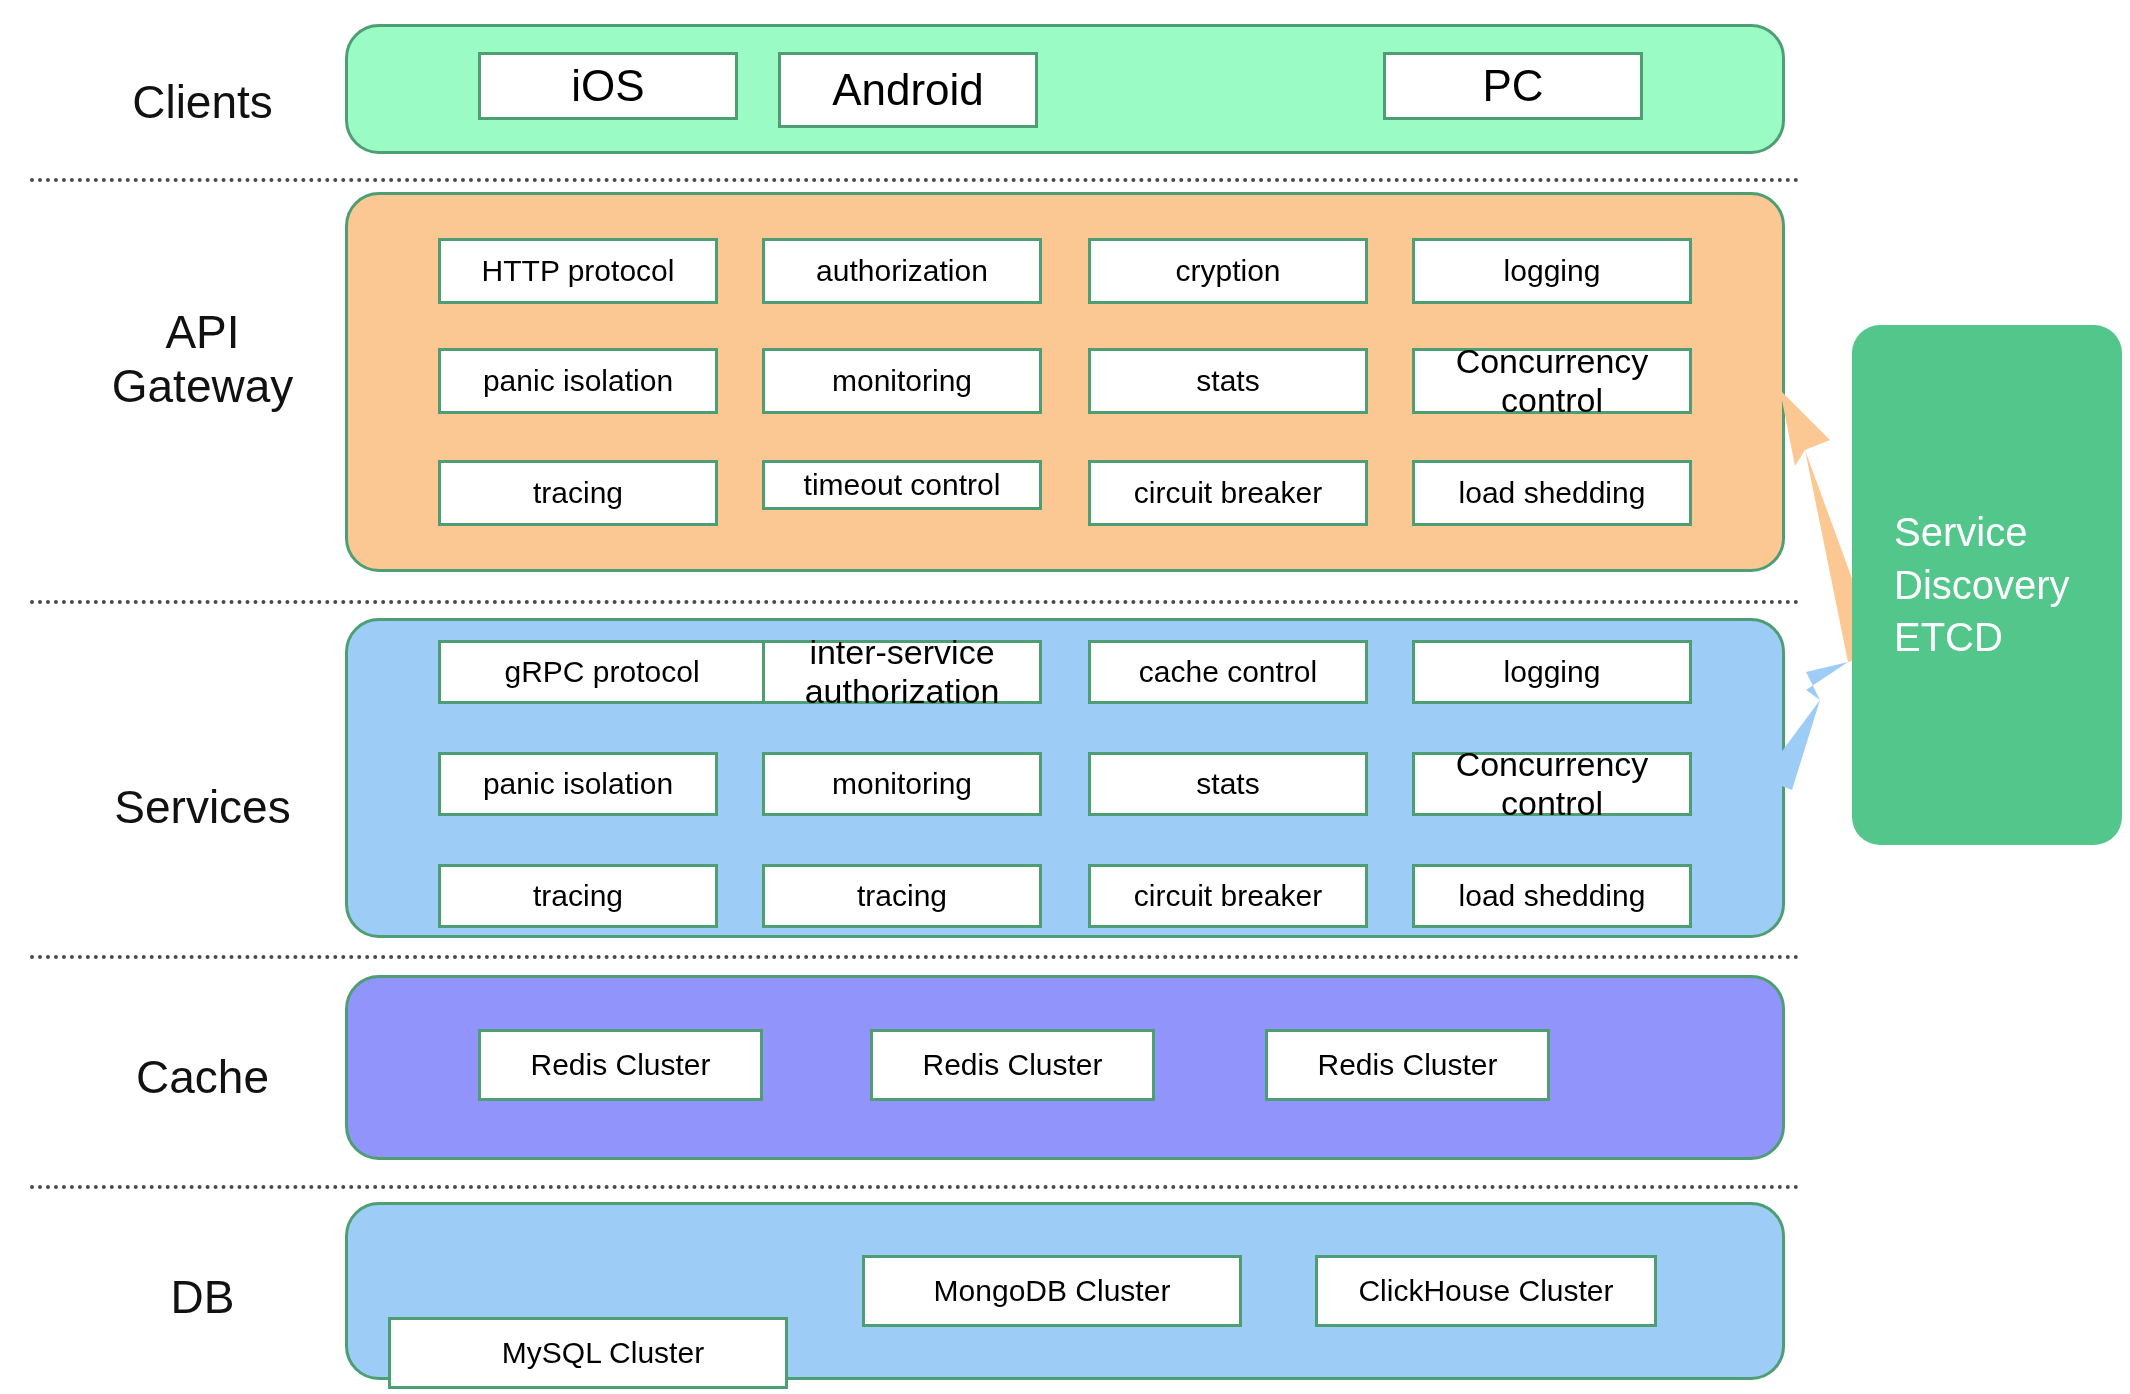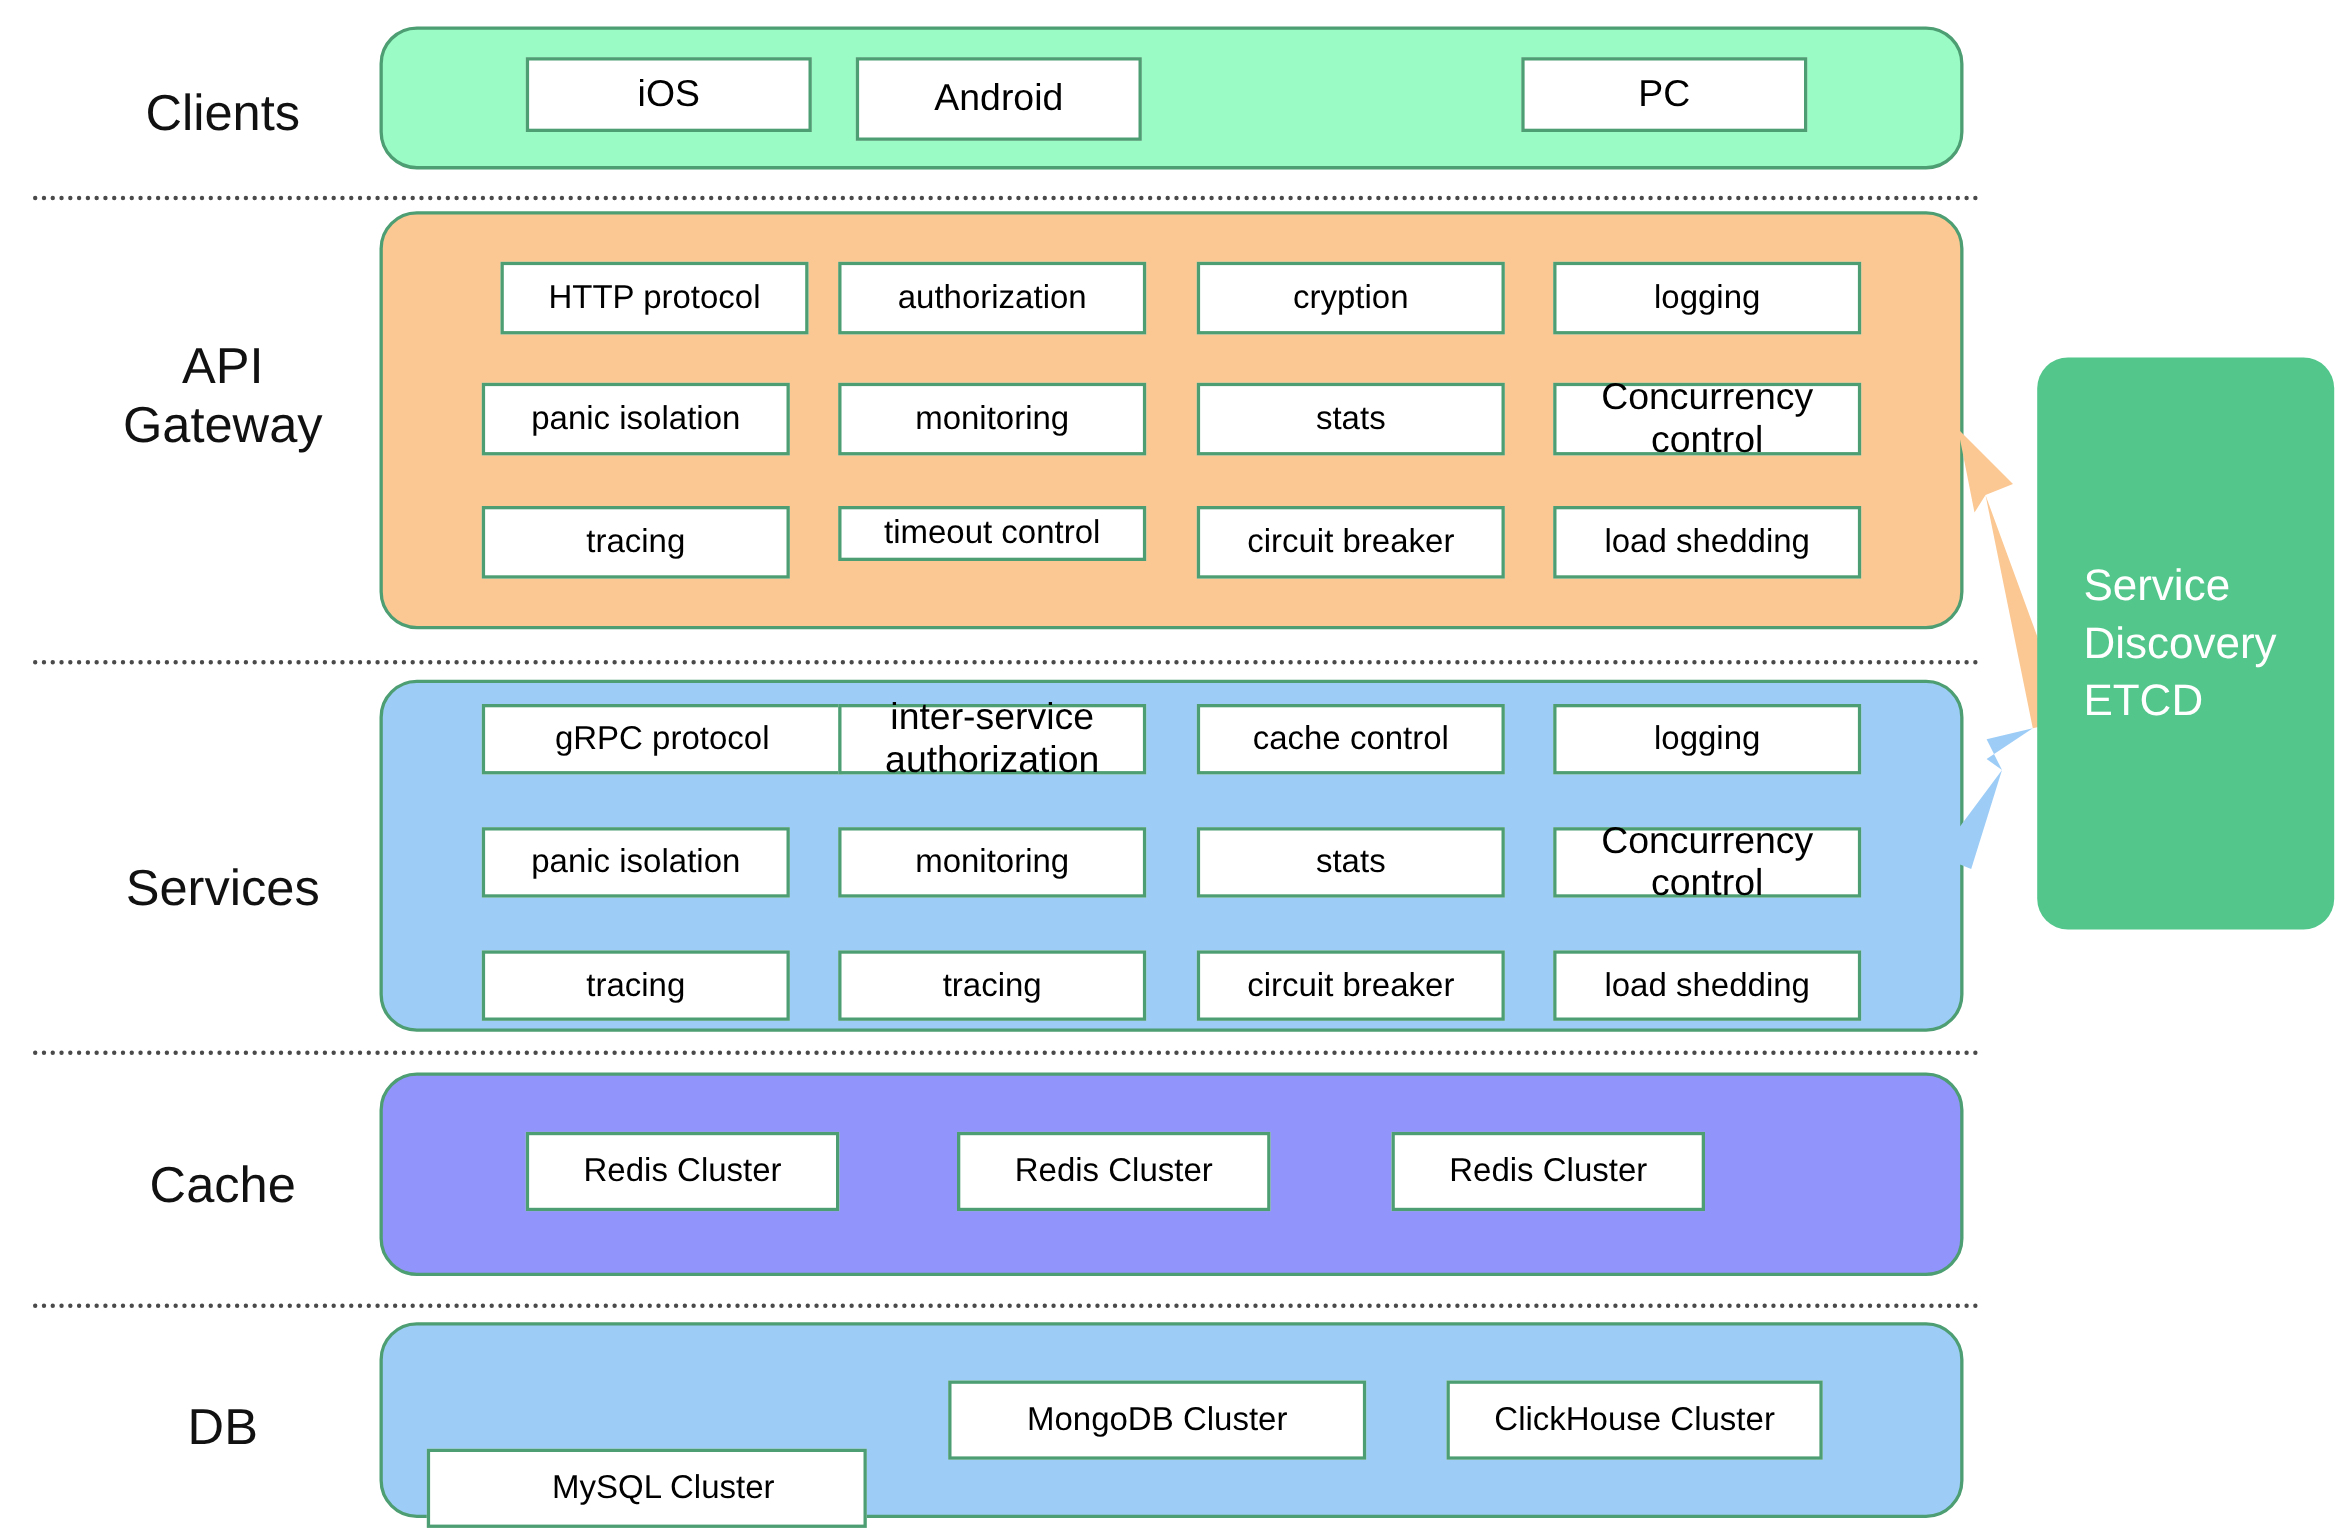--- a/index.html
+++ b/index.html
@@ -58,21 +58,21 @@
     display: flex;
     align-items: center;
     justify-content: center;
     text-align: center;
     color: #000000;
     font-family: "Liberation Sans", sans-serif;
     line-height: 1.16;
     padding: 2px 6px;
     white-space: pre-line;
   }
-  .chip.sz-lg { font-size: 34px; }
+  .chip.sz-lg { font-size: 44px; }
   .chip.sz-md { font-size: 30px; }
   .chip.sz-sm { font-size: 34px; }
 
   
   .discovery {
     position: absolute;
     background: #53C68C;
     border-radius: 28px;
     display: flex;
     align-items: center;
@@ -109,21 +109,21 @@
   <div class="separator" style="top:955px;"></div>
   <div class="separator" style="top:1185px;"></div>
 
   <div class="band band-clients" style="left:345px; top:24px; width:1440px; height:130px;"></div>
   <div class="chip sz-lg" style="left:478px; top:52px;  width:260px; height:68px;">iOS</div>
   <div class="chip sz-lg" style="left:778px; top:52px;  width:260px; height:76px;">Android</div>
   <div class="chip sz-lg" style="left:1383px; top:52px; width:260px; height:68px;">PC</div>
 
   <div class="band band-gateway" style="left:345px; top:192px; width:1440px; height:380px;"></div>
 
-  <div class="chip sz-md" style="left:438px; top:238px; width:280px; height:66px;margin-left:17px;">HTTP protocol</div>
+  <div class="chip sz-md" style="left:438px; top:238px; width:280px; height:66px;">HTTP protocol</div>
   <div class="chip sz-md" style="left:762px; top:238px; width:280px; height:66px;">authorization</div>
   <div class="chip sz-md" style="left:1088px; top:238px; width:280px; height:66px;">cryption</div>
   <div class="chip sz-md" style="left:1412px; top:238px; width:280px; height:66px;">logging</div>
 
   <div class="chip sz-md" style="left:438px; top:348px; width:280px; height:66px;">panic isolation</div>
   <div class="chip sz-md" style="left:762px; top:348px; width:280px; height:66px;">monitoring</div>
   <div class="chip sz-md" style="left:1088px; top:348px; width:280px; height:66px;">stats</div>
   <div class="chip sz-sm" style="left:1412px; top:348px; width:280px; height:66px;">Concurrency
 control</div>
 

